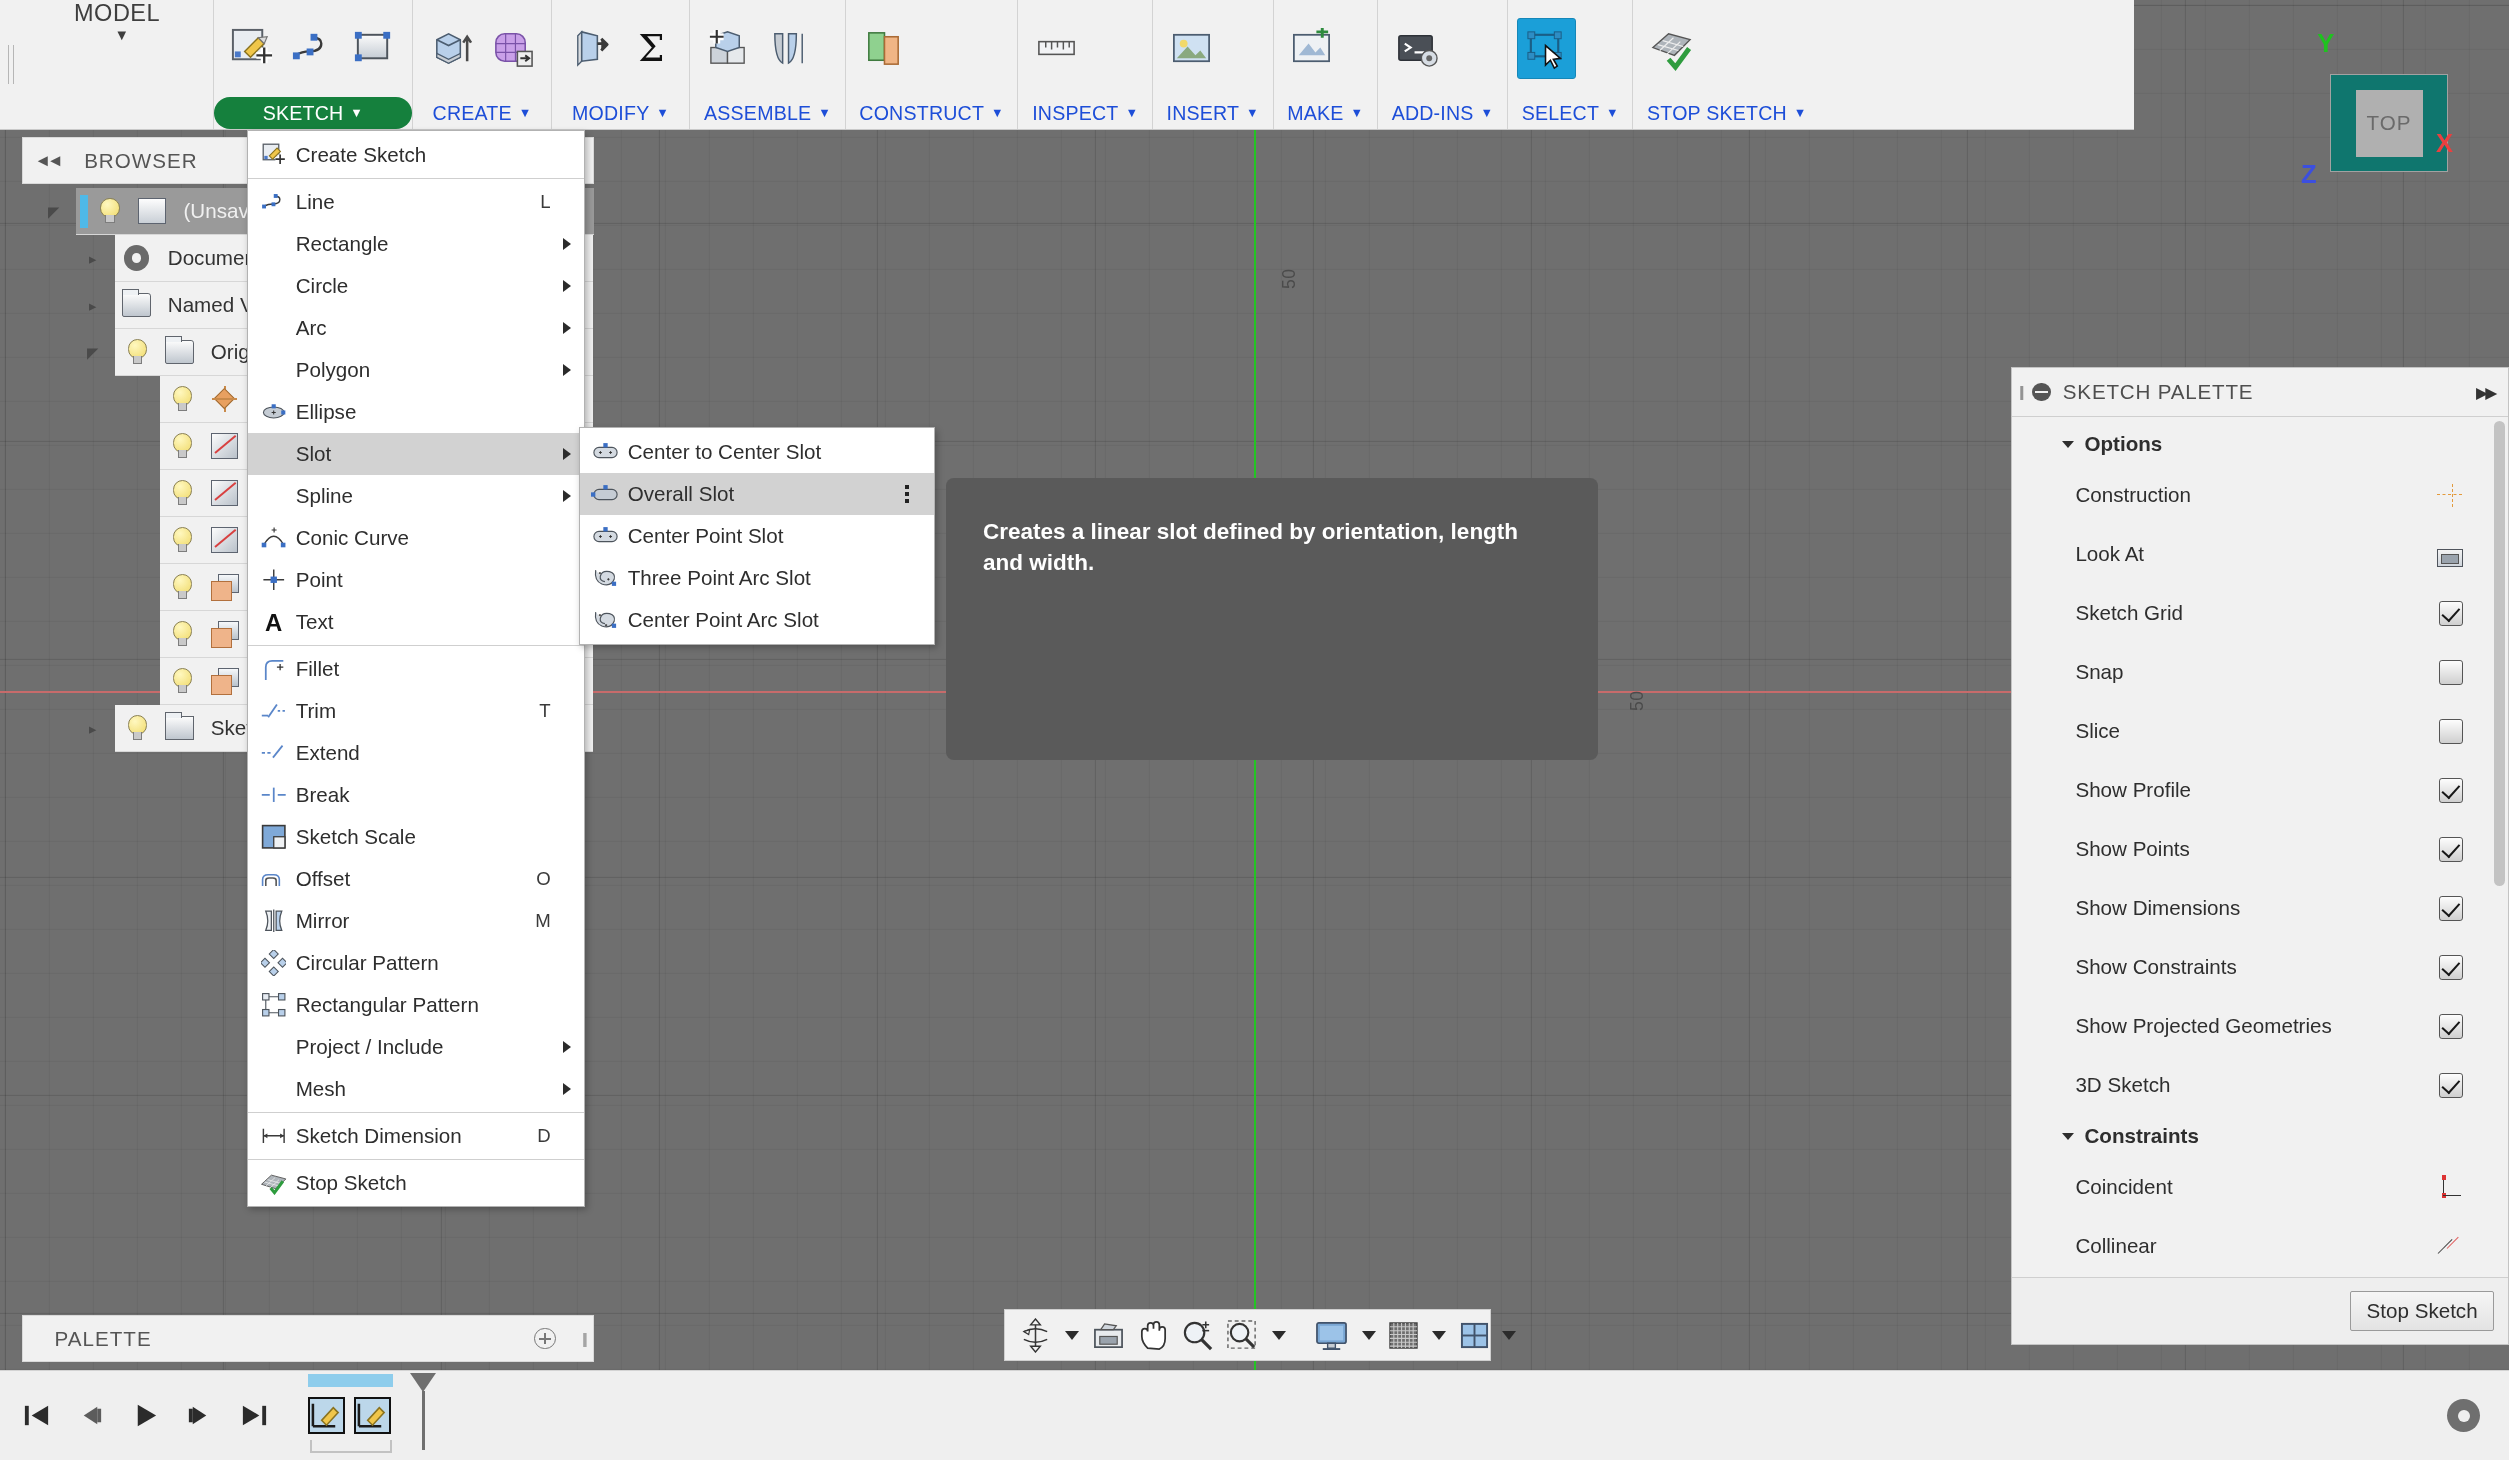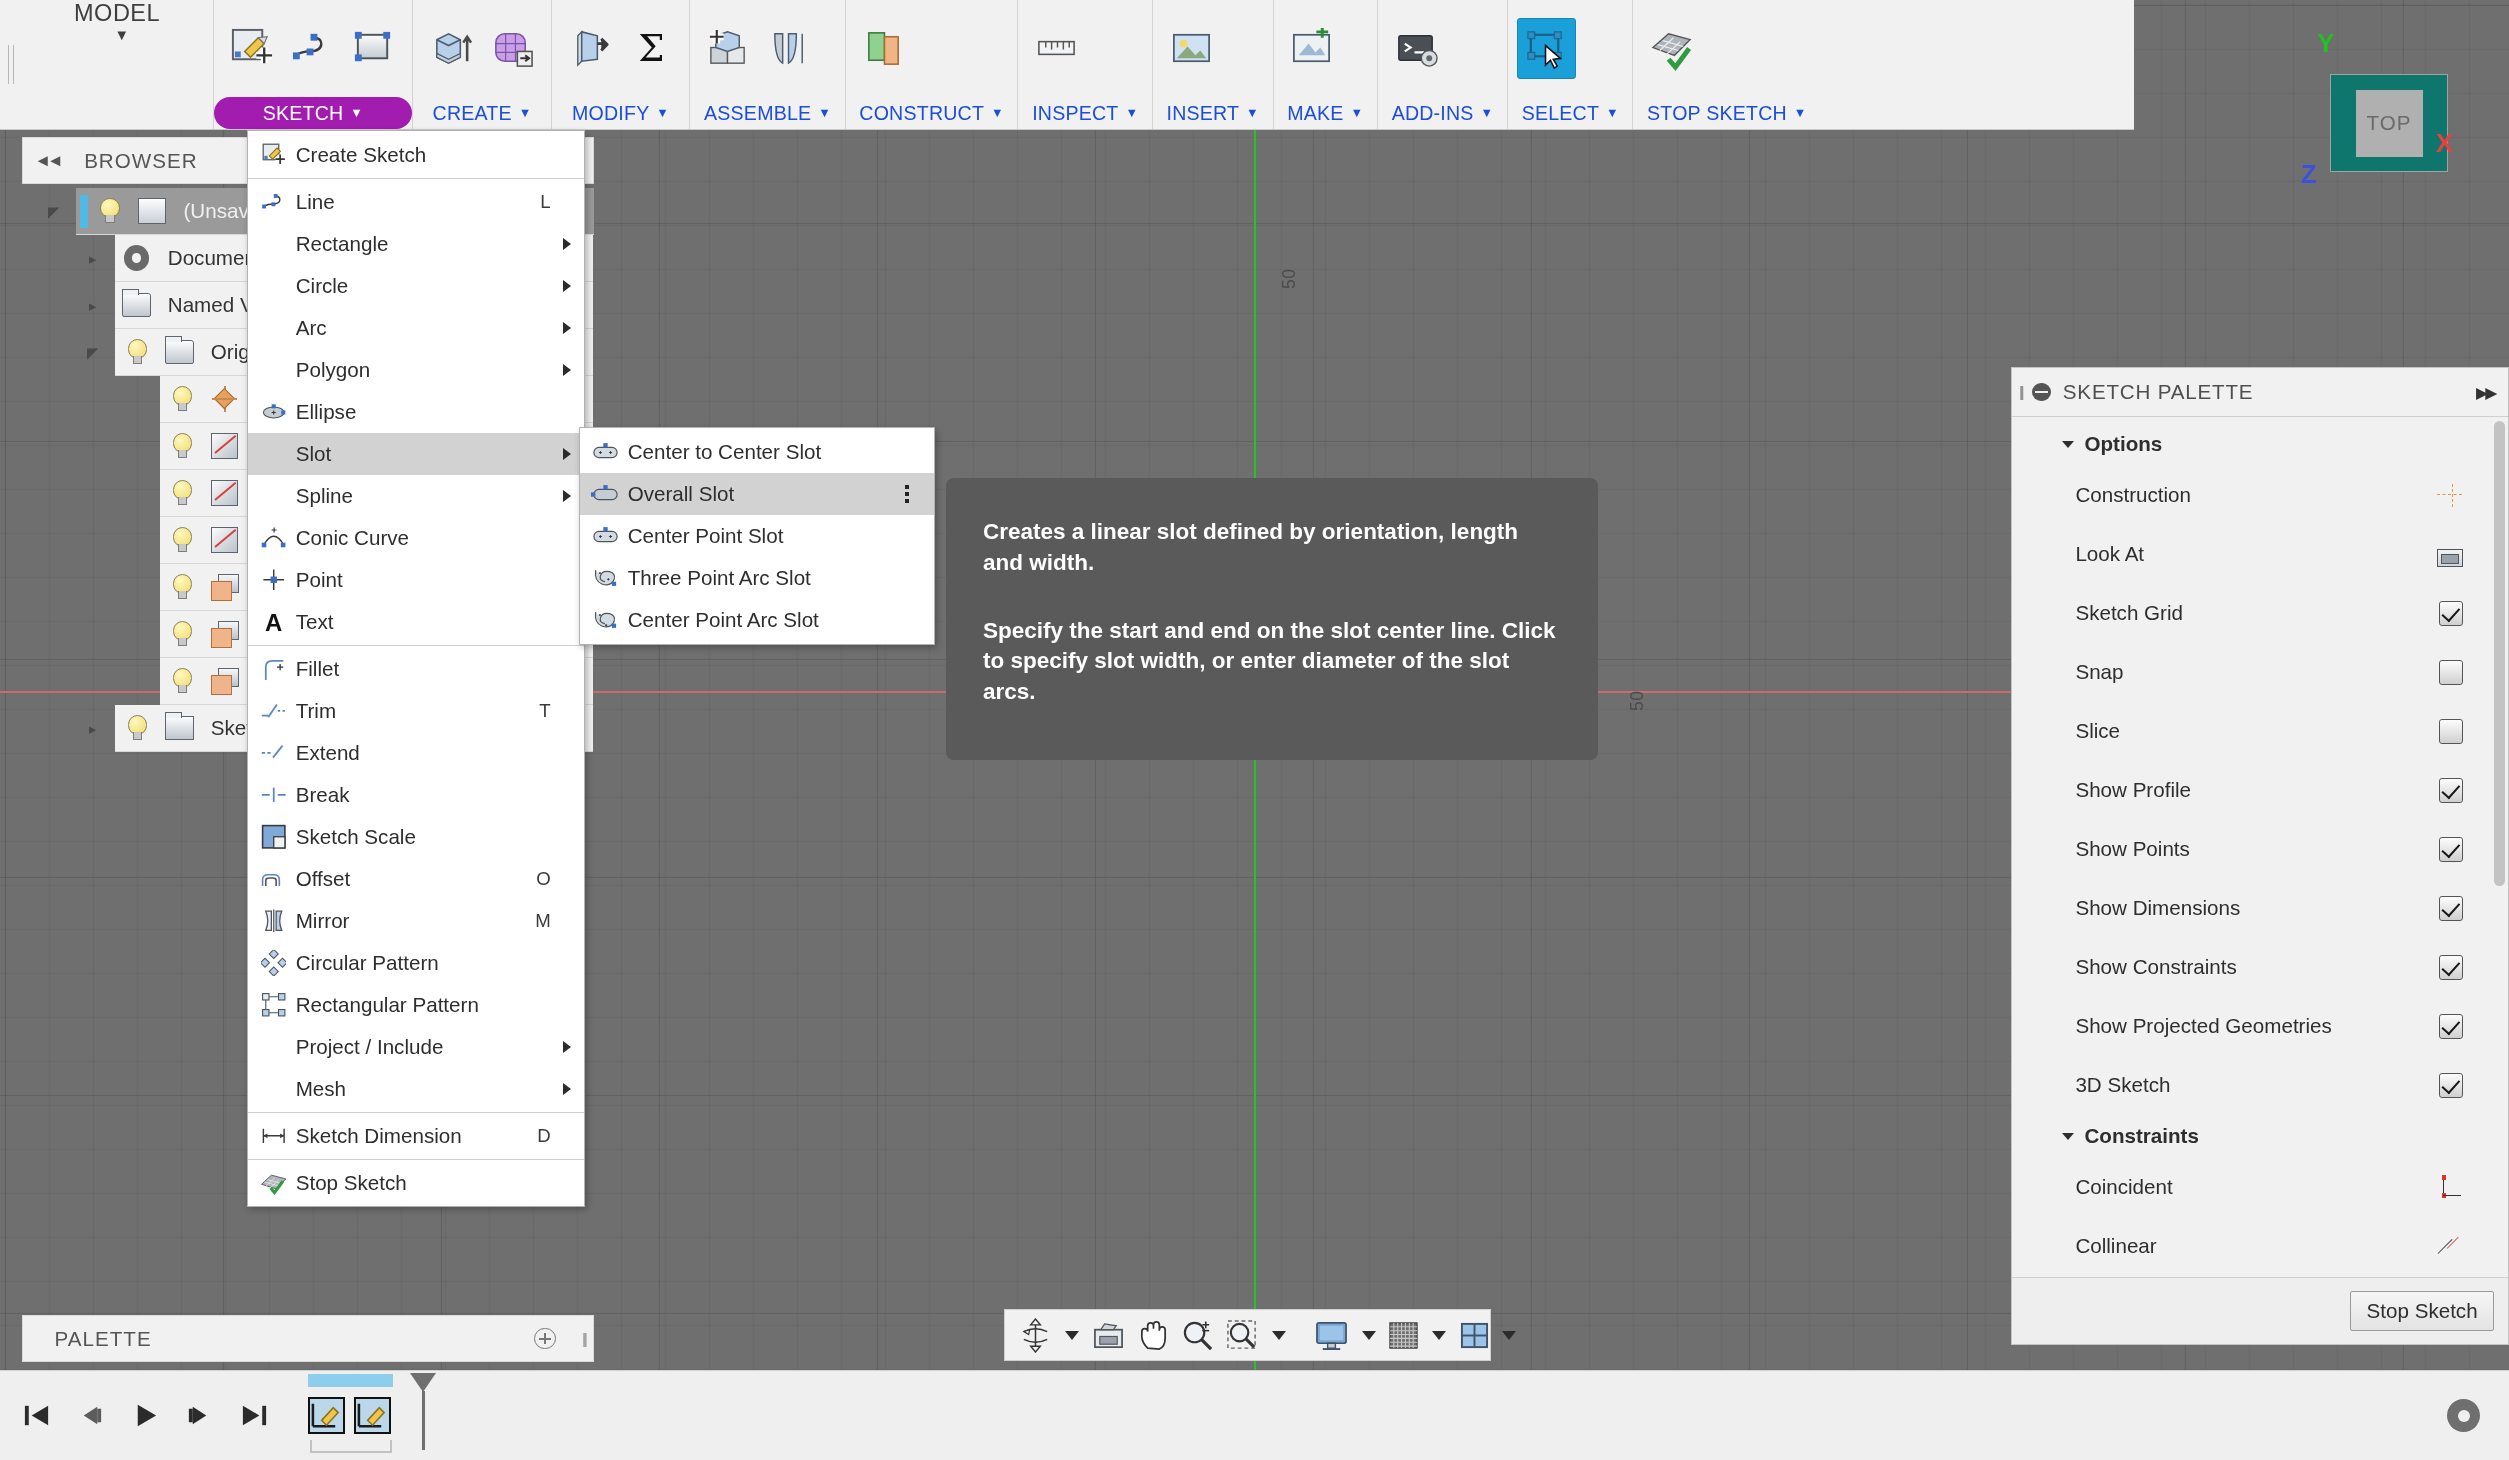--- a/index.html
+++ b/index.html
@@ -87,21 +87,21 @@
     position: relative; display: flex; flex-direction: column;
     border-right: 1px solid #d3d3d3;
   }
   .tabgroup:last-child { border-right: none; }
   .tg-icons { flex: 1; display: flex; align-items: center; padding: 0 8.8px; gap: 2px; }
   .tg-label {
     height: 32px; display: flex; align-items: center; justify-content: center;
     font-size: 19.6px; color: #1d4ed8; white-space: nowrap; padding: 0 13.7px;
     letter-spacing: 0.2px;
   }
-  .tg-label.active { background: #a21caf; color: #fff; border-radius: 16px; }
+  .tg-label.active { background: #15803d; color: #fff; border-radius: 16px; }
   .tg-label .caret { margin-left: 6.9px; font-size: 12.7px; }
   .tbtn {
     width: 59px; height: 61px; display: flex; align-items: center;
     justify-content: center; border-radius: 2.9px; position: relative;
   }
   .tbtn.sel { background: #1b9fd8; border: 1px solid #1587b8; }
 
   
   .browser-head {
     position: absolute; left: 21.6px; top: 137px; width: 572px; height: 47px;
@@ -1106,21 +1106,20 @@
             <path d="M8 8 h3 M9.5 6.5 v3 M16 21 h3 M17.5 19.5 v3" stroke="#333" stroke-width="1.2"></path>
             <rect x="25" y="19" width="5.5" height="5.5" fill="#3b6fc4"></rect>
           </svg>
       </span>
       <span class="mlabel">Center Point Arc Slot</span>
     </div>
   </div>
 
   <div class="tooltip">
     <p>Creates a linear slot defined by orientation, length and width.</p>
-    <p>Specify the start and end on the slot center line. Click to specify slot width, or enter diameter of the slot arcs.</p>
   </div>
 
   <div class="palette">
     <div class="pal-head">
       <span class="pal-grip">|||</span>
       <span class="pal-dot"></span>
       <span class="pal-title">SKETCH PALETTE</span>
       <span class="pal-expand">▶▶</span>
     </div>
 

